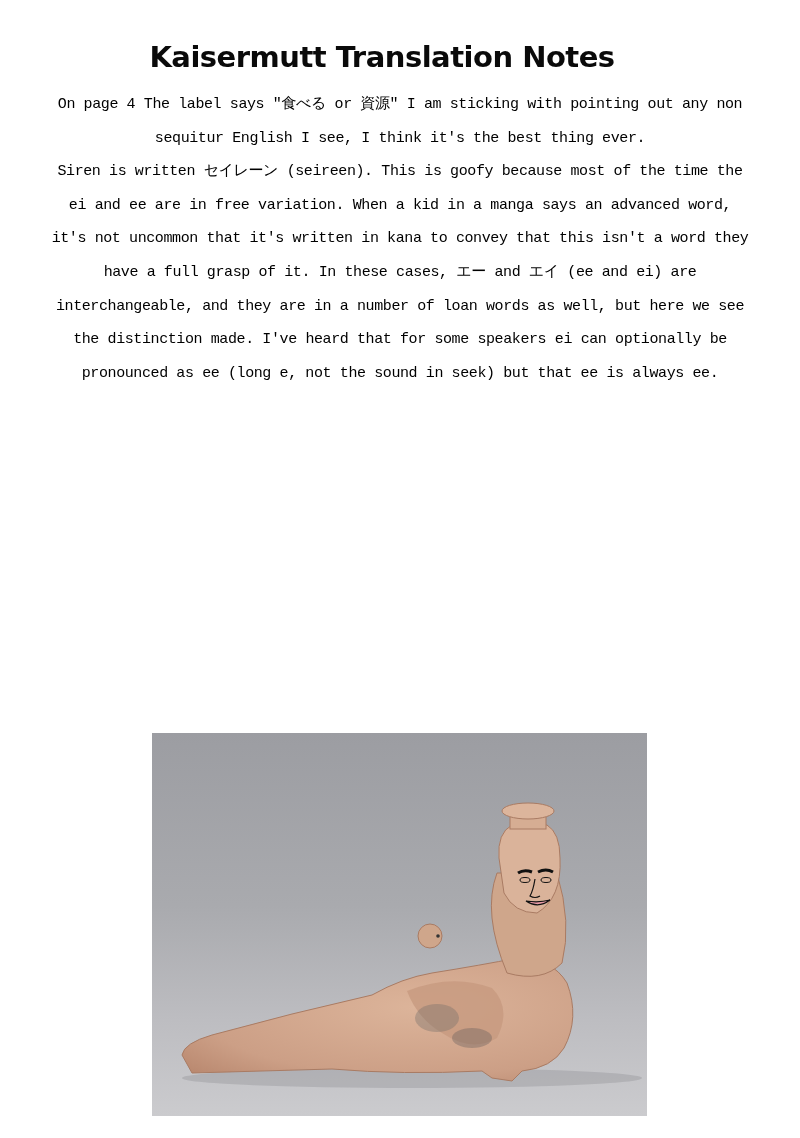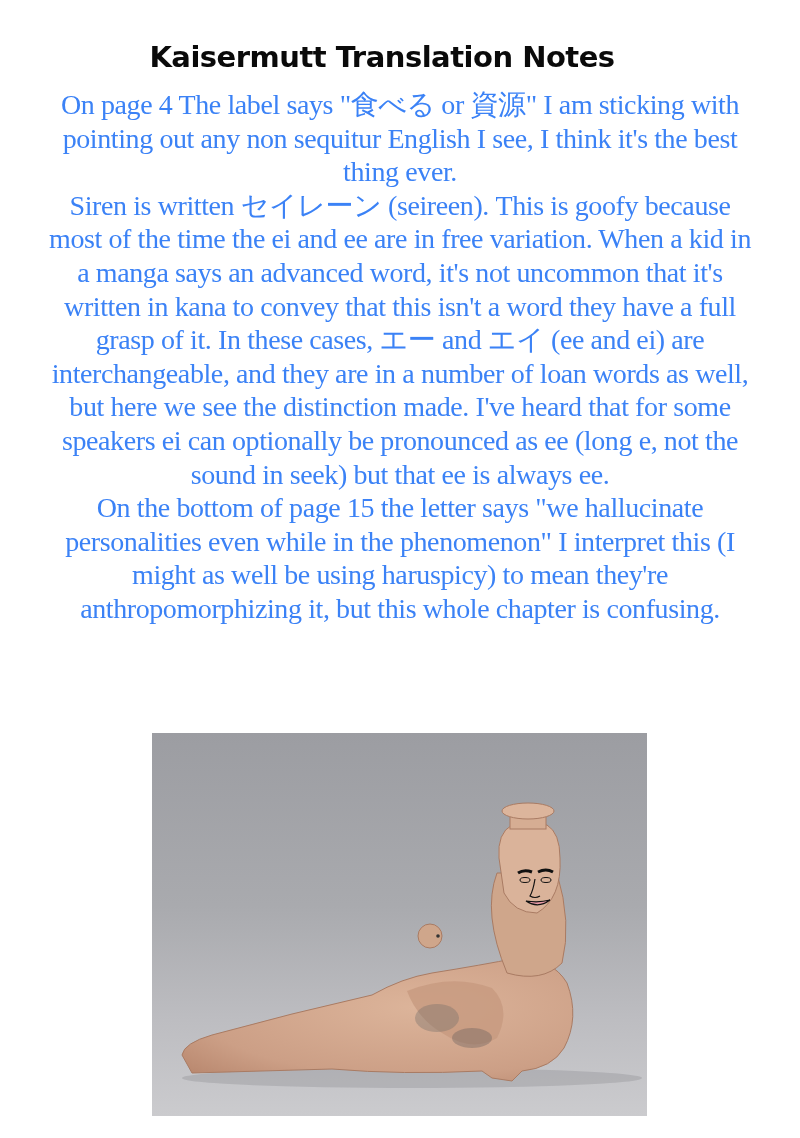--- a/index.html
+++ b/index.html
@@ -2,37 +2,36 @@
 <html><head>
 <meta charset="utf-8">
 <style>
   html, body { margin: 0; padding: 0; background: #ffffff; }
   body { width: 800px; height: 1138px; position: relative; overflow: hidden;
          font-family: "DejaVu Sans", "Liberation Sans", sans-serif; color: #111; }
   .title { position: absolute; top: 40px; left: 0; width: 764px; text-align: center;
            font-family: "DejaVu Sans", sans-serif; font-weight: bold; font-size: 29px;
            letter-spacing: -0.5px; color: #0a0a0a; }
   .notes { position: absolute; top: 88px; left: 48px; width: 704px; text-align: center;
-           font-family: Liberation Serif, serif; font-size: 28px; line-height: 33.6px;
-           letter-spacing: -0.4px; color: #3b82f6; }
+           font-family: Liberation Mono, monospace; font-size: 15px; line-height: 33.6px;
+           letter-spacing: -0.4px; color: #000000; }
   .notes p { margin: 0; }
   .photo { position: absolute; left: 152px; top: 733px; width: 495px; height: 383px;
            background: linear-gradient(180deg, #9c9da2 0%, #a9aaae 45%, #bdbdc1 75%, #cbcbce 100%);
            overflow: hidden; }
   .photo svg { position: absolute; left: 0; top: 0; }
 </style>
 </head>
 <body>
 
 <div class="title">Kaisermutt Translation Notes</div>
 
 <div class="notes">
   <p>On page 4 The label says "食べる or 資源" I am sticking with pointing out any non sequitur English I see, I think it's the best thing ever.</p>
   <p>Siren is written セイレーン (seireen). This is goofy because most of the time the ei and ee are in free variation. When a kid in a manga says an advanced word, it's not uncommon that it's written in kana to convey that this isn't a word they have a full grasp of it. In these cases, エー and エイ (ee and ei) are interchangeable, and they are in a number of loan words as well, but here we see the distinction made. I've heard that for some speakers ei can optionally be pronounced as ee (long e, not the sound in seek) but that ee is always ee.</p>
-  <p>On the bottom of page 15 the letter says "we hallucinate personalities even while in the phenomenon" I interpret this (I might as well be using haruspicy) to mean they're anthropomorphizing it, but this whole chapter is confusing.</p>
 </div>
 
 <div class="photo" title="Terracotta siren-shaped vessel (bird body with a human head and jar-neck) on a gray background, with a cartoon face drawn on the head">
   <svg width="495" height="383" viewBox="0 0 495 383">
     <defs>
       <radialGradient id="clay" cx="0.6" cy="0.4" r="0.8">
         <stop offset="0" stop-color="#dcb49a"></stop>
         <stop offset="0.7" stop-color="#cc9f86"></stop>
         <stop offset="1" stop-color="#b8876e"></stop>
       </radialGradient>

